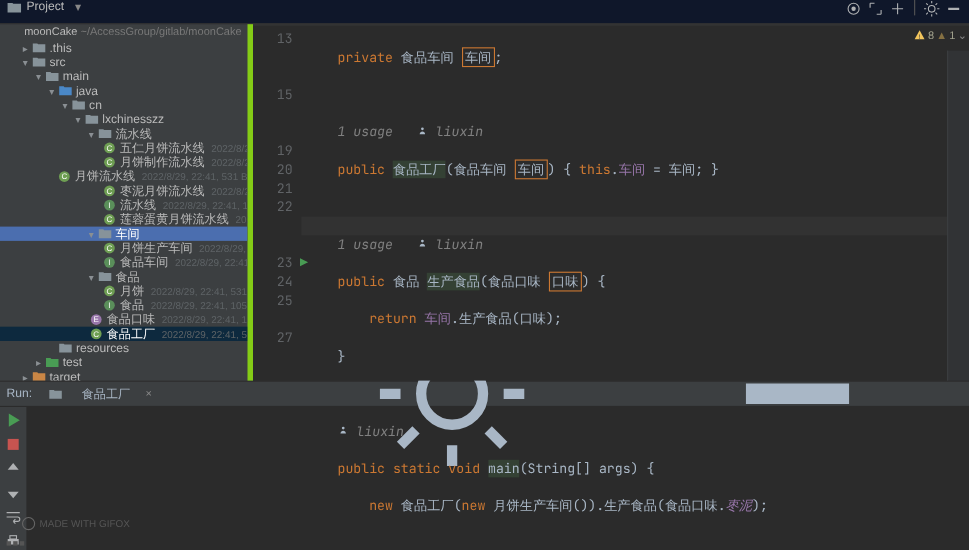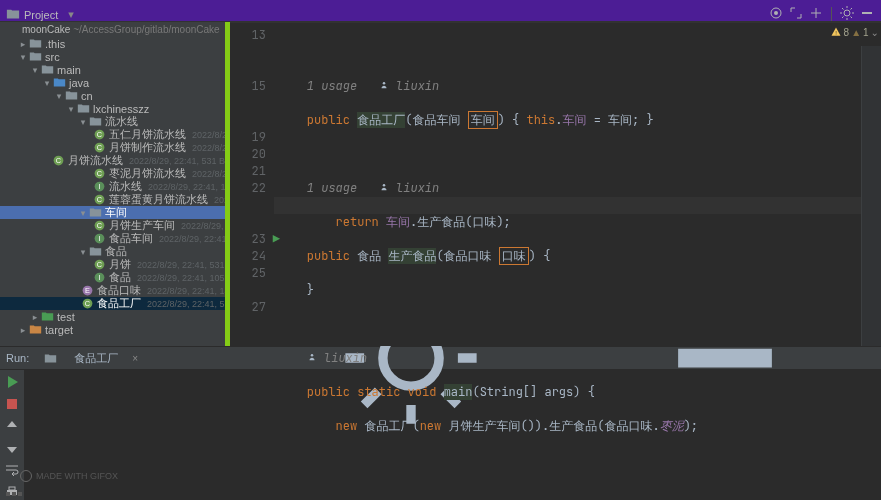--- a/index.html
+++ b/index.html
@@ -1,17 +1,17 @@
 <!DOCTYPE html>
 <html><head>
 <meta charset="utf-8">
 <style>
 * { margin:0; padding:0; box-sizing:border-box; }
 body { font-family:"Segoe UI",Arial,sans-serif; font-size:11px; background:#2b2b2b; color:#a9b7c6; width:881px; height:500px; overflow:hidden; position:relative; }
-.toolbar { height:22px; background:#4c1d95; border-bottom:1px solid #323232; display:flex; align-items:flex-end; padding:0 6px; gap:4px; }
+.toolbar { height:22px; background:#0f172a; border-bottom:1px solid #323232; display:flex; align-items:flex-start; padding:0 6px; gap:4px; }
 .toolbar .proj-icon { width:14px; height:14px; display:inline-flex; }
 .toolbar .proj-label { color:#bbb; font-weight:500; margin-right:6px; }
 .toolbar .arrow { color:#888; }
 .toolbar .spacer { flex:1; }
 .toolbar .tool-ico { width:16px; height:16px; color:#afb1b3; display:inline-flex; align-items:center; justify-content:center; cursor:pointer; }
 .toolbar .divider { width:1px; height:14px; background:#555; margin:0 3px; }
 .main { display:flex; height:calc(100% - 22px - 24px - 130px); }
 .sidebar { width:230px; background:#3c3f41; border-right:5px solid #84cc16; overflow:hidden; font-size:11px; }
 .path-line { color:#787878; font-size:10px; padding:2px 0 2px 22px; white-space:nowrap; }
 .tree-row { display:flex; align-items:center; height:13px; padding:0; white-space:nowrap; cursor:pointer; }
@@ -367,20 +367,29 @@
       </div>
     <div class="tree-row selected" style="padding-left:78px">
         <span class="caret empty">·</span>
         <span class="fi">
           <svg>
             <use href="#i-class"></use>
           </svg>
         </span>
         <span class="name">食品工厂</span>
         <span class="meta">2022/8/29, 22:41, 592 B Mm</span>
+      </div>
+    <div class="tree-row" style="padding-left:42px">
+        <span class="caret empty">·</span>
+        <span class="fi">
+          <svg>
+            <use href="#i-folder" class="dir"></use>
+          </svg>
+        </span>
+        <span class="name">resources</span>
       </div>
     <div class="tree-row" style="padding-left:30px">
         <span class="caret">▸</span>
         <span class="fi">
           <svg>
             <use href="#i-folder" class="dir-t"></use>
           </svg>
         </span>
         <span class="name">test</span>
       </div>
@@ -487,31 +496,32 @@
           <div>22</div>
           <div>&nbsp;</div>
           <div>&nbsp;</div>
           <div style="position:relative">23<span style="position:absolute;right:-14px;color:#499c54">▶</span></div>
           <div>24</div>
           <div>25</div>
           <div>&nbsp;</div>
           <div>27</div>
       </div>
       <div class="code">
+<div>    <span class="kw">private</span> 食品车间 <span class="warn-box">车间</span>;</div>
 <div>&nbsp;</div>
 <div>    <span class="com">1 usage</span>   <svg width="10" height="10" style="display:inline">
               <use href="#i-person" fill="#808080"></use>
             </svg> <span class="com">liuxin</span></div>
 <div>    <span class="kw">public</span> <span class="hlf">食品工厂</span>(食品车间 <span class="warn-box">车间</span>) { <span class="kw">this</span>.<span class="fld">车间</span> = 车间; }</div>
 <div>&nbsp;</div>
 <div>    <span class="com">1 usage</span>   <svg width="10" height="10" style="display:inline">
               <use href="#i-person" fill="#808080"></use>
             </svg> <span class="com">liuxin</span></div>
+<div>    <span class="kw">public</span> 食品 <span class="hlf">生产食品</span>(食品口味 <span class="warn-box">口味</span>) {</div>
 <div>        <span class="kw">return</span> <span class="fld">车间</span>.生产食品(口味);</div>
-<div>    <span class="kw">public</span> 食品 <span class="hlf">生产食品</span>(食品口味 <span class="warn-box">口味</span>) {</div>
 <div>    }</div>
 <div>&nbsp;</div>
 <div>    <svg width="10" height="10" style="display:inline">
               <use href="#i-person" fill="#808080"></use>
             </svg> <span class="com">liuxin</span></div>
 <div>    <span class="kw">public static void</span> <span class="hlf">main</span>(String[] args) {</div>
 <div>        <span class="kw">new</span> 食品工厂(<span class="kw">new</span> 月饼生产车间()).生产食品(食品口味.<span class="fld" style="font-style:italic">枣泥</span>);</div>
 
 
 

